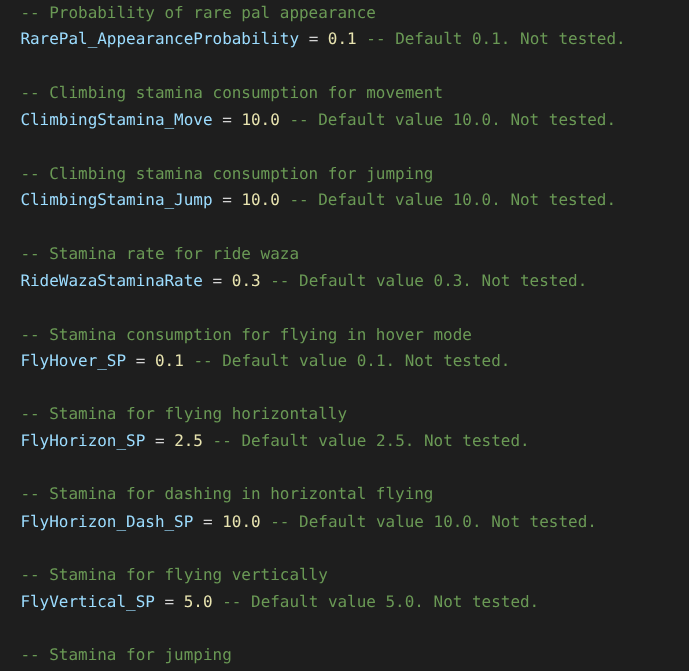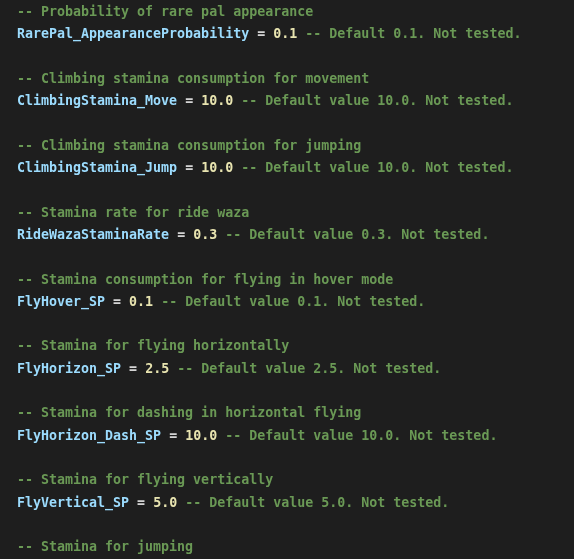--- a/index.html
+++ b/index.html
@@ -34,21 +34,20 @@
     line-height: 22.3px;
     white-space: pre;
     letter-spacing: 0px;
     -webkit-font-smoothing: antialiased;
   }
 
   .line {
     height: 22.3px;
     white-space: pre;
     display: block;
-    font-weight: bold;
   }
 
   .blank {
     height: 22.3px;
     display: block;
   }
 
   
   .cmt   { color: #6a9955; }
   .ident { color: #9cdcfe; text-align: right; }

